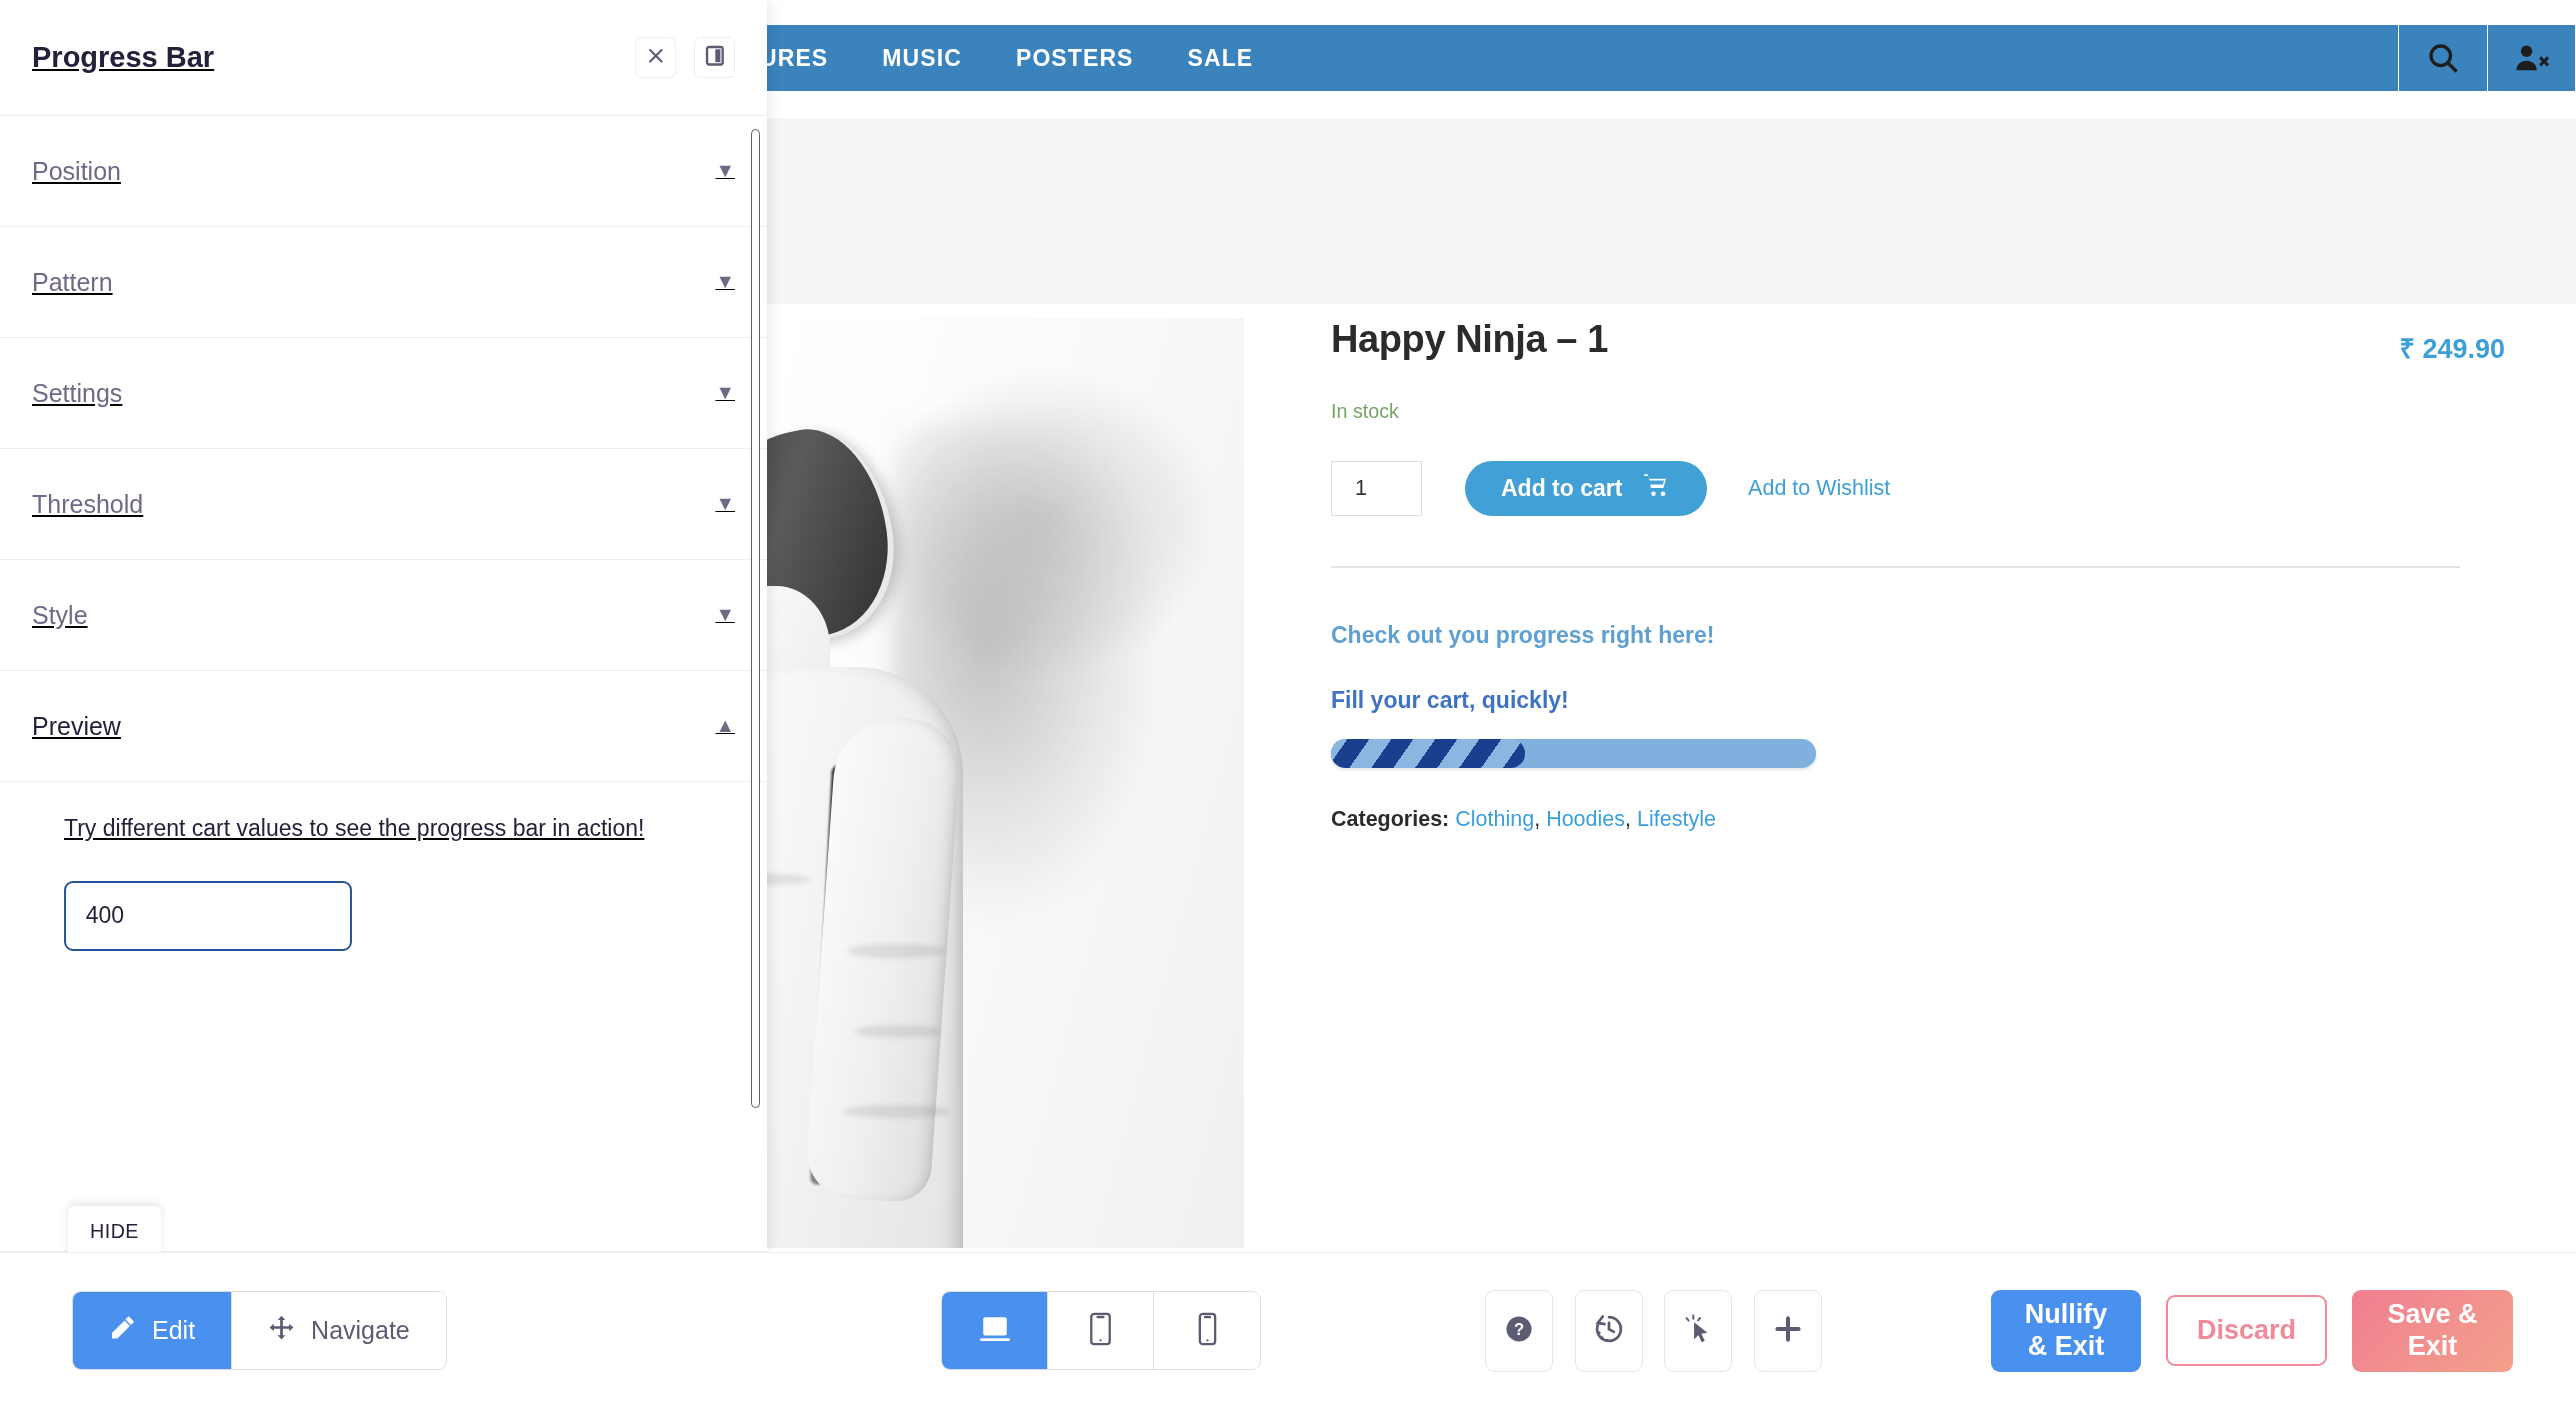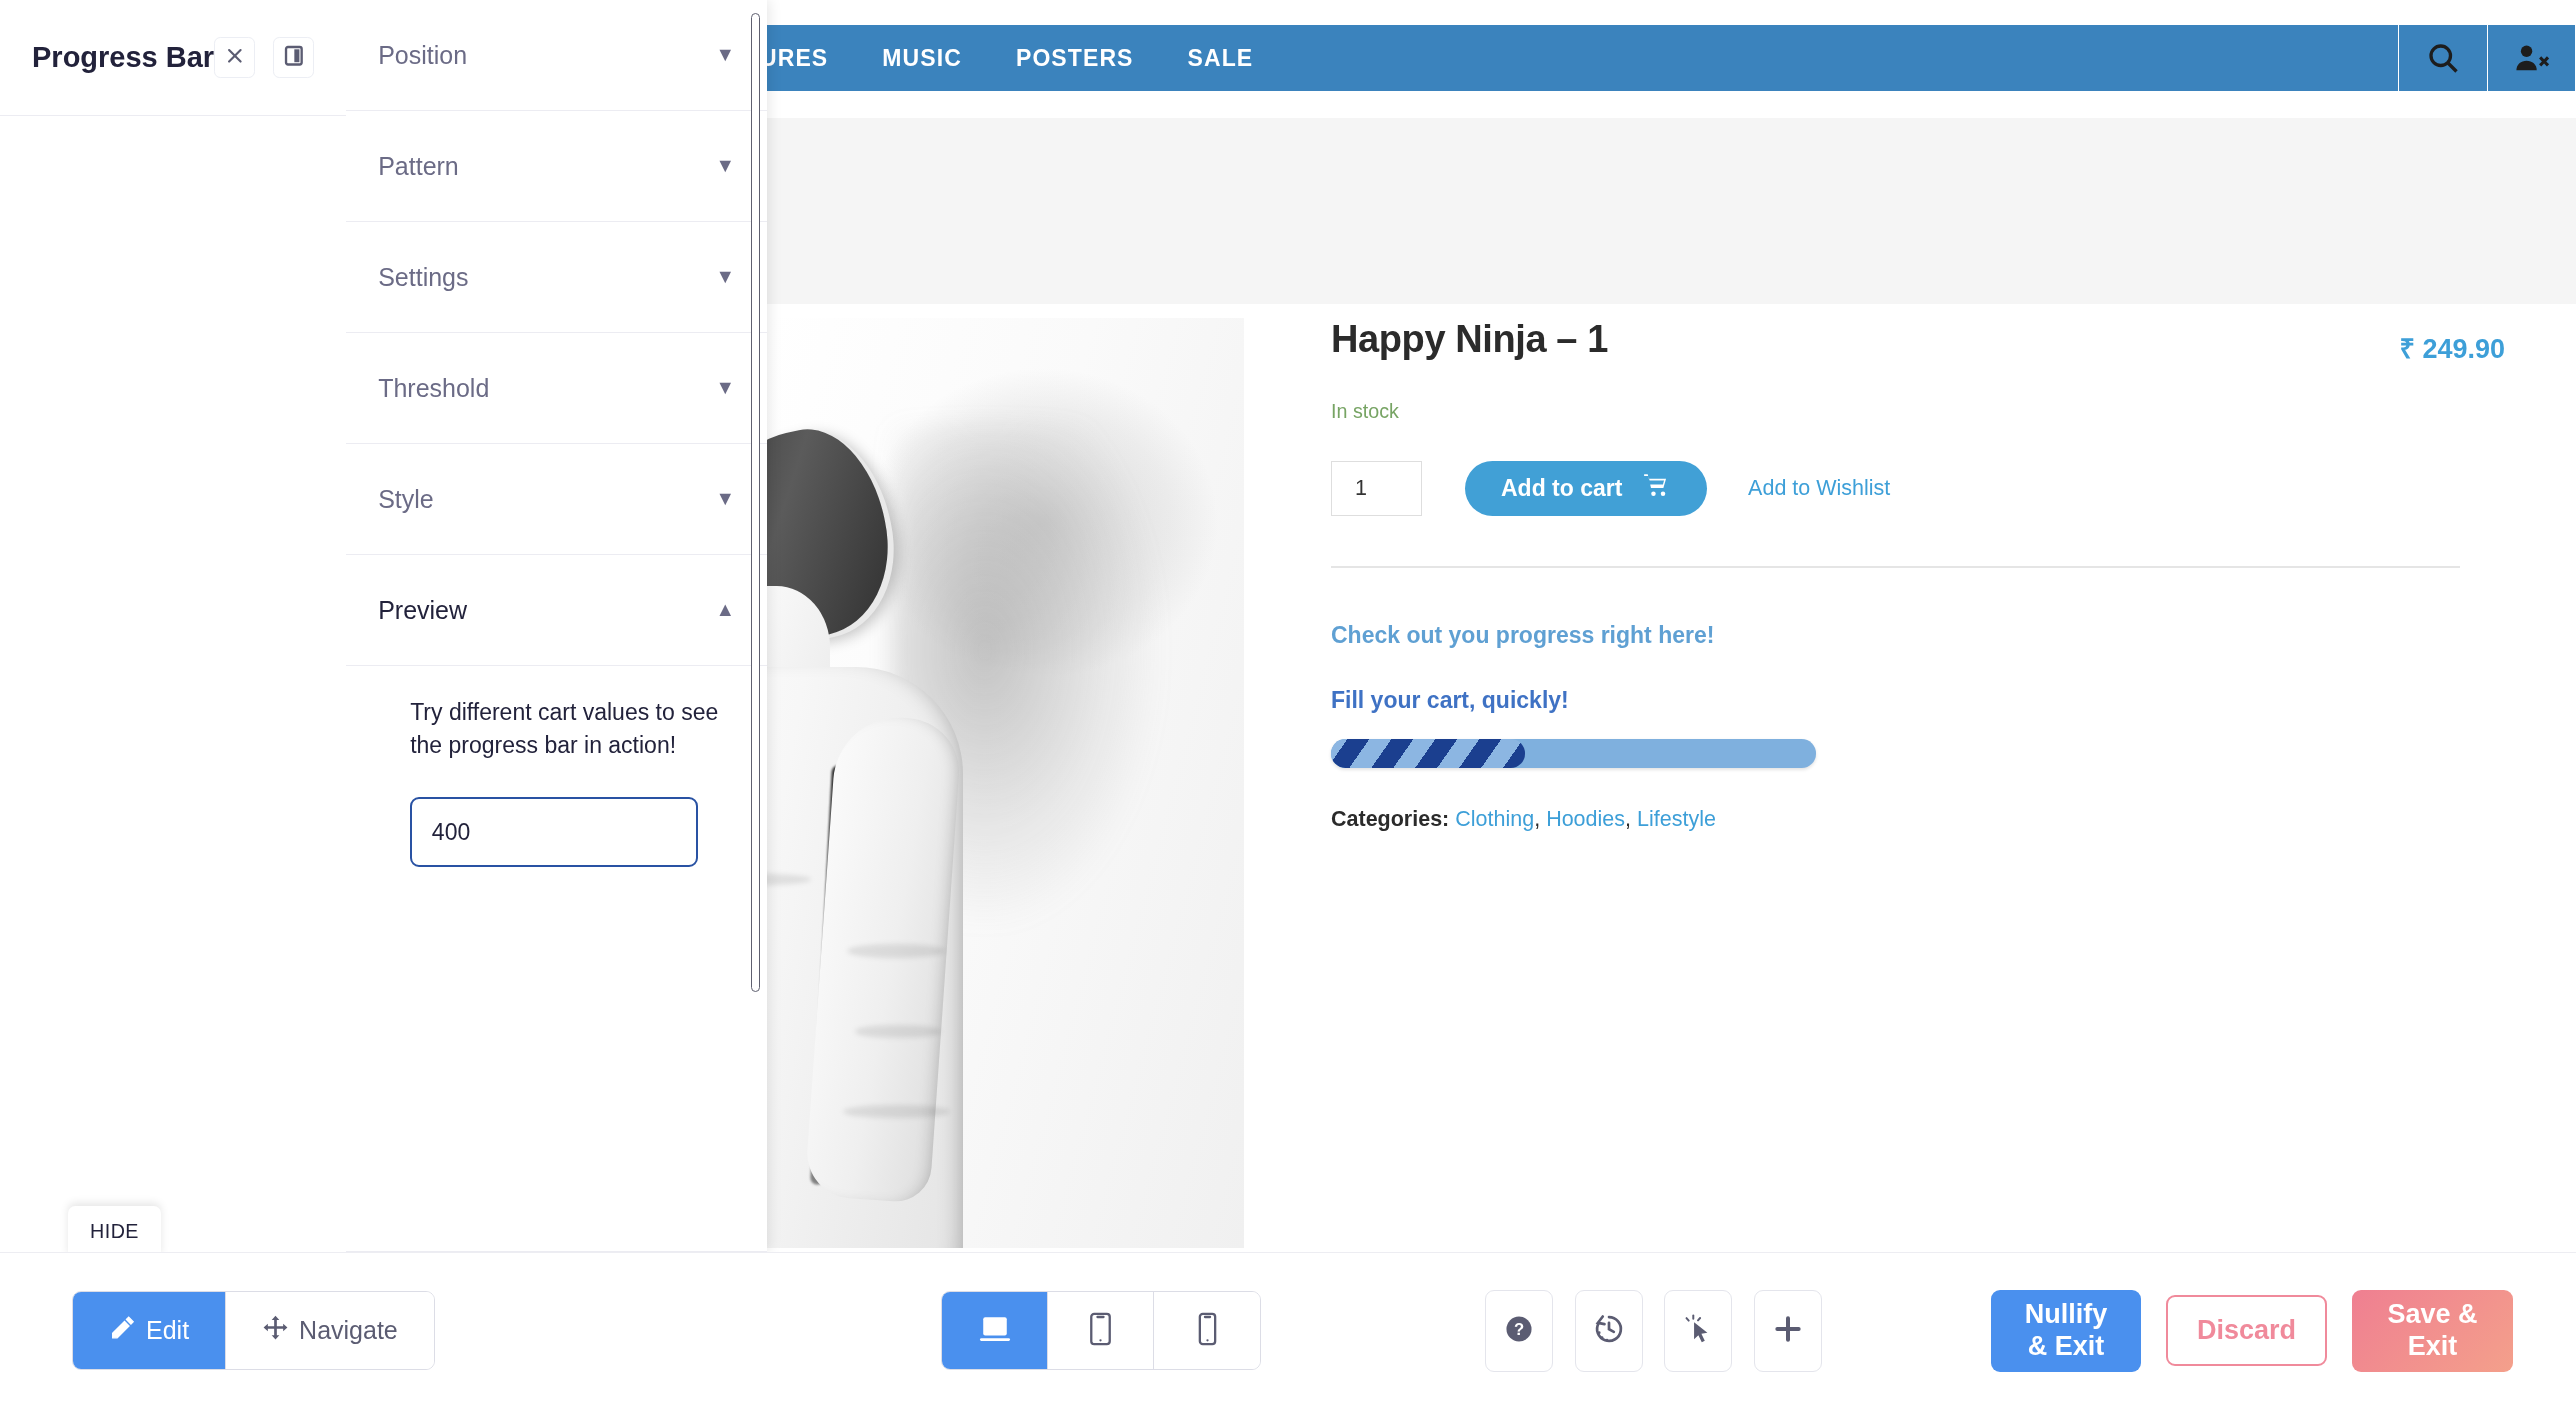--- a/index.html
+++ b/index.html
@@ -139,22 +139,23 @@
   }
   .categories { margin-top: 39px; font-size: 21.5px; color: #2b2b2b; }
   .categories b { font-weight: bold; }
   .cat-link { color: #3d9fd8; text-decoration: none; cursor: pointer; }
 
   
   #panel {
     position: absolute; left: 0; top: 0; width: 767px; height: 1252px;
     background: #ffffff;
     box-shadow: 1.8px 0 12.5px rgba(0,0,0,0.10);
-    display: flex; flex-direction: row;
+    display: flex; flex-direction: column;
     z-index: 20;
+    text-decoration: underline;
   }
   .panel-header {
     height: 116px; border-bottom: 1.8px solid #ececf2;
     display: flex; align-items: center; padding: 0 32px; flex: 0 0 auto;
   }
   .panel-title { font-size: 29px; font-weight: bold; color: #22223b; }
   .panel-header-actions { margin-left: auto; display: flex; gap: 18px; }
   .hdr-btn {
     width: 41px; height: 41px; border: 1.8px solid #eceef4; border-radius: 6.3px;
     background: #fff; display: flex; align-items: center; justify-content: center;
@@ -220,21 +221,21 @@
     position: absolute; left: 0; bottom: 0; width: 2576px; height: 156px;
     background: #ffffff; border-top: 1.8px solid #ededf2;
     display: flex; align-items: center; z-index: 30;
   }
   .bb-left { position: absolute; left: 72px; display: flex; }
   .seg {
     display: flex; border: 1.8px solid #dcdde6; border-radius: 9px; overflow: hidden;
     background: #fff;
   }
   .seg-btn {
-    height: 77px; padding: 0 36px; display: flex; align-items: center; gap: 10px;
+    height: 77px; padding: 0 36px; display: flex; align-items: center; gap: 16px;
     background: #fff; color: #5b5c72; font-size: 25px; cursor: pointer;
     border-right: 1.8px solid #dcdde6; font-family: "Liberation Sans", sans-serif;
   }
   .seg-btn:last-child { border-right: none; }
   .seg-btn.active { background: #4a90ee; color: #fff; }
   .seg-btn.active svg { stroke: #fff; fill: #fff; }
 
   .bb-devices { position: absolute; left: 941px; display: flex; }
   .dev-btn {
     width: 106px; height: 77px; display: flex; align-items: center; justify-content: center;

